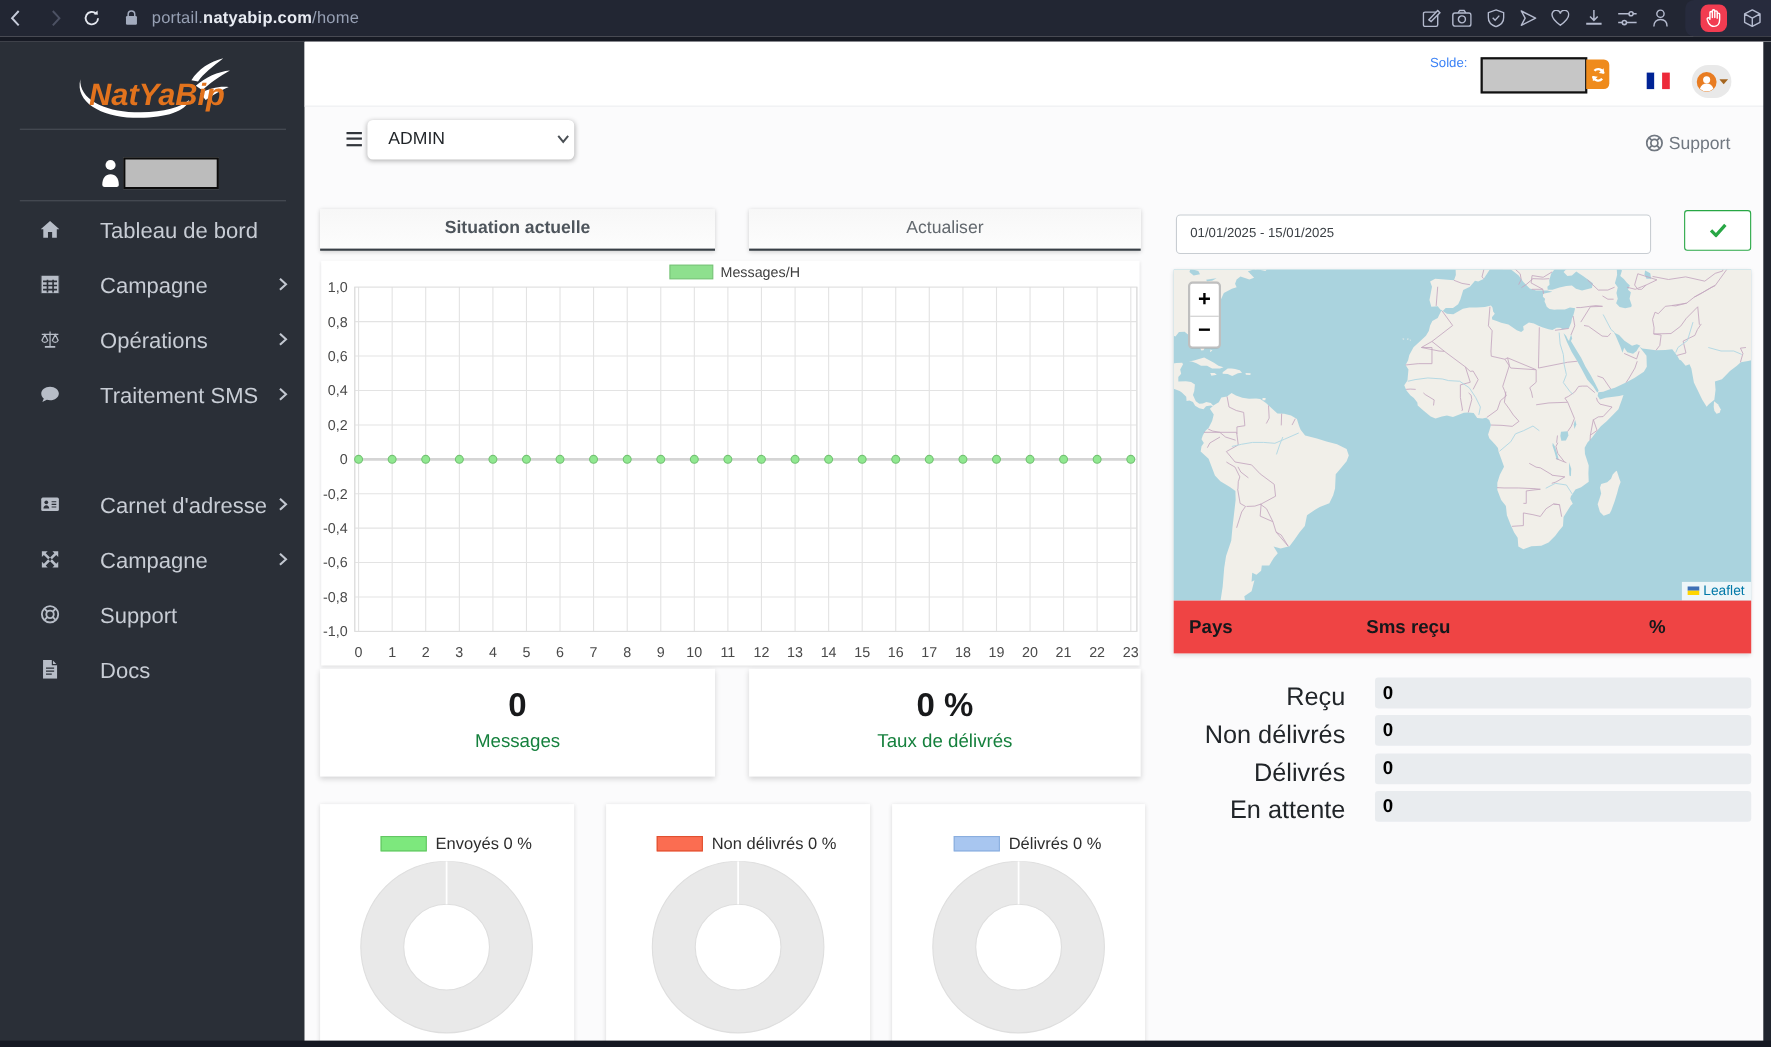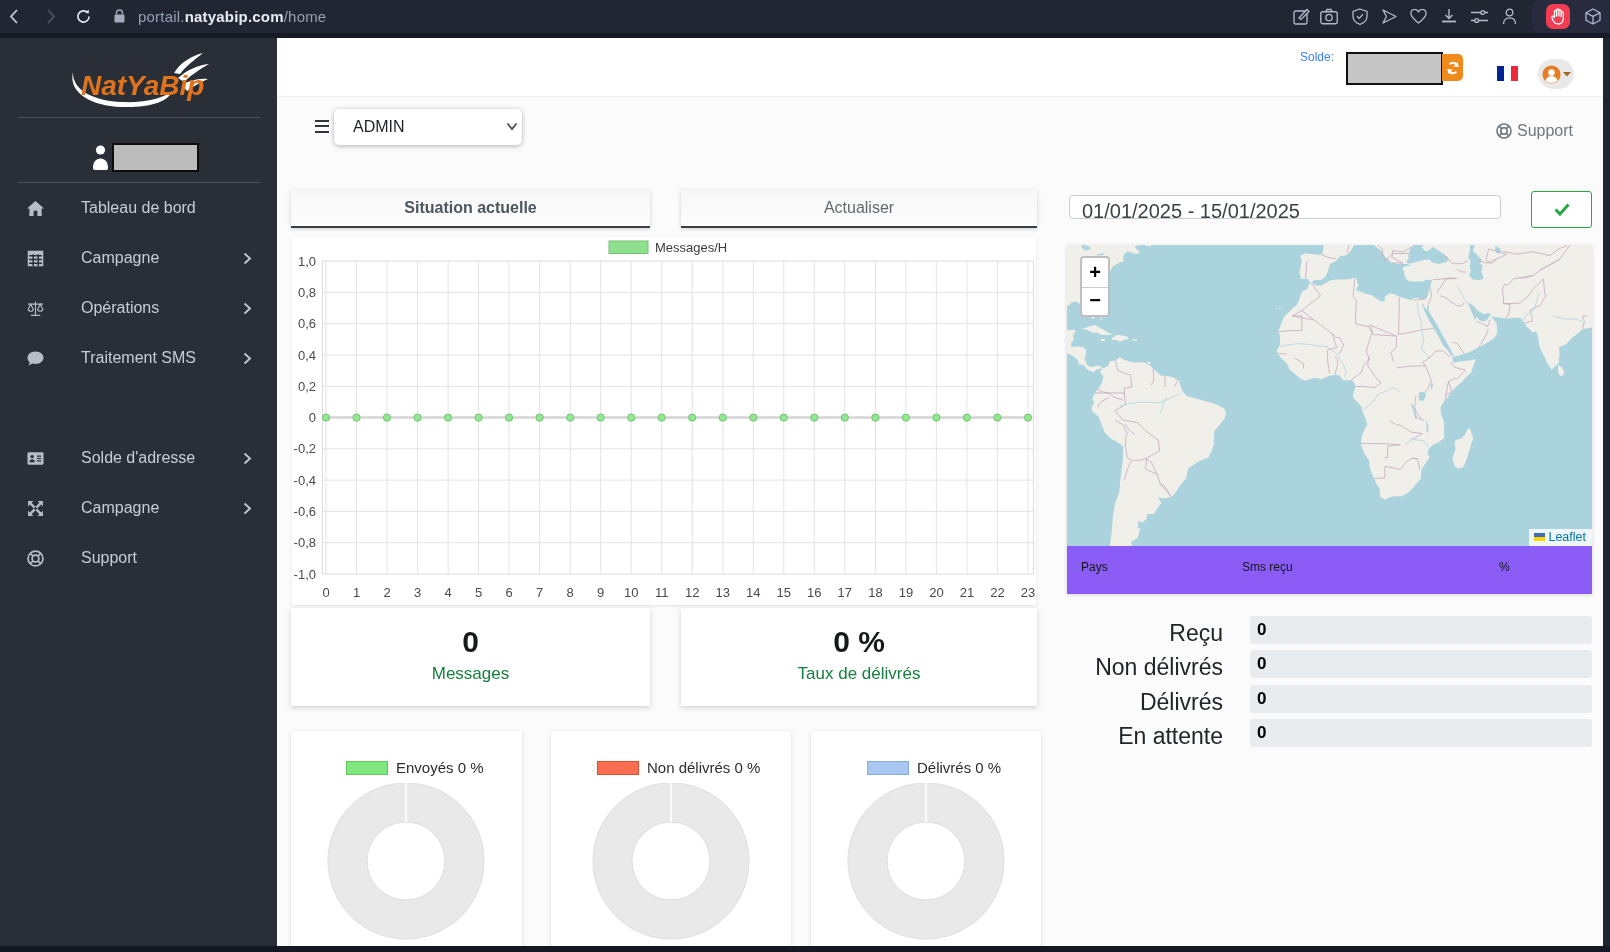--- a/index.html
+++ b/index.html
@@ -7,21 +7,21 @@
 .abs{position:absolute}
 
 #chrome{position:absolute;left:0;top:0;width:1610px;height:33px;background:#222633}
 #chromestrip{position:absolute;left:0;top:33px;width:1610px;height:5px;background:#171a24}
 #url{position:absolute;left:138px;top:0;height:33px;line-height:33px;font-size:15px;color:#97a0b4;letter-spacing:.2px}
 #url b{color:#e8ebf3;font-weight:bold}
 
 #sidebar{position:absolute;left:0;top:38px;width:277px;height:914px;background:#2a2f37}
 .sbdiv{position:absolute;left:18px;width:242px;height:1px;background:#4a4f58}
 #userbox{position:absolute;left:112px;top:105px;width:87px;height:29px;background:#bcbcbc;border:2px solid #0c0c0c}
-.mitem{position:absolute;left:0;width:277px;height:50px;color:#c8cdd5;font-size:16px}
+.mitem{position:absolute;left:10px;width:277px;height:50px;color:#c8cdd5;font-size:20px}
 .mitem .mic{position:absolute;left:27px;top:17px;width:17px;height:17px;color:#b7bdc7}
 .mitem .mlab{position:absolute;left:81px;top:15.5px}
 .mitem .chev{position:absolute;left:243px;top:19px;width:9px;height:13px;color:#c2c7d0}
 
 #main{position:absolute;left:277px;top:38px;width:1333px;height:914px;background:#fbfbfc}
 #navbar{position:absolute;left:0px;top:0px;width:1333px;height:59px;background:#fff;border-bottom:1px solid #ebedef}
 #solde{position:absolute;left:1023px;top:12px;font-size:12px;color:#3b82f6}
 #soldebox{position:absolute;left:1069px;top:14px;width:97px;height:33px;background:#c6c6c6;border:2px solid #111}
 #refbtn{position:absolute;left:1165px;top:16px;width:21px;height:27px;background:#ef8b1c;border-radius:0 5px 5px 0;color:#fff;display:flex;align-items:center;justify-content:center}
 #flag{position:absolute;left:1220px;top:28px;width:21px;height:15px;display:flex}
@@ -38,29 +38,29 @@
 #chartcard{position:absolute;left:15px;top:199px;width:744px;height:368px;background:#fff;box-shadow:0 1px 3px rgba(0,0,0,.1)}
 
 .scard{position:absolute;top:570px;height:98px;background:#fff;box-shadow:0 2px 5px rgba(0,0,0,.16);text-align:center}
 .scard .big{font-size:30px;font-weight:bold;color:#18191b;margin-top:17px}
 .scard .lab{font-size:17px;color:#15803d;margin-top:5px}
 
 .dcard{position:absolute;top:693px;height:226px;background:#fff;box-shadow:0 1px 4px rgba(0,0,0,.14)}
 .dleg{position:absolute;top:28px;font-size:15px;color:#2d2d2d;white-space:nowrap}
 .dleg i{display:inline-block;width:42px;height:14px;margin-right:8px;vertical-align:-2px}
 
-#dateinput{position:absolute;left:792px;top:157px;width:432px;height:24px;background:#fff;border:1px solid #c8cdd2;border-radius:4px;font-size:20px;color:#3c4146;line-height:30px;padding-left:12px}
+#dateinput{position:absolute;left:792px;top:157px;width:432px;height:36px;background:#fff;border:1px solid #c8cdd2;border-radius:4px;font-size:12px;color:#3c4146;line-height:30px;padding-left:12px}
 #checkbtn{position:absolute;left:1254px;top:153px;width:61px;height:37px;background:#fff;border:1.5px solid #28a745;border-radius:3px;display:flex;align-items:center;justify-content:center}
 #mapcard{position:absolute;left:790px;top:207px;width:525px;height:349px;background:#fff;box-shadow:0 1px 4px rgba(0,0,0,.15)}
 #mapbox{position:absolute;left:0;top:0;width:525px;height:301px;overflow:hidden;background:#aad3de}
 #zoomctl{position:absolute;left:13px;top:11px;width:30px;height:61px;background:#fff;border:2px solid rgba(0,0,0,.25);border-radius:4px}
 #zoomctl .zb{width:26px;height:29px;text-align:center;line-height:28px;font-size:20px;font-weight:bold;color:#000}
 #zoomctl .zb+.zb{border-top:1px solid #ccc}
 #leafattr{position:absolute;right:0;top:284px;height:17px;background:rgba(255,255,255,.8);font-size:12.5px;color:#0078a8;padding:0 6px 0 5px;line-height:17px}
-#paysrow{position:absolute;left:0;top:301px;width:525px;height:48px;background:#8b5cf6;font-size:12px;font-weight:normal;color:#15181b}
+#paysrow{position:absolute;left:0;top:301px;width:525px;height:48px;background:#ef4444;font-size:17px;font-weight:bold;color:#15181b}
 .strow{position:absolute;width:1333px;height:28px}
 .strow .slab{position:absolute;right:387px;top:4px;font-size:23px;color:#212529}
 .strow .sbar{position:absolute;left:973px;top:0;width:342px;height:28px;background:#e9ecef;border-radius:3px;font-size:17px;font-weight:bold;color:#000;line-height:28px;padding-left:7px}
 #rightstrip{position:absolute;left:1603px;top:38px;width:7px;height:914px;background:#20242e}
 #botstrip{position:absolute;left:0;top:946px;width:1610px;height:6px;background:#151822}
 </style></head>
 <body>
 <div id="chrome">
     <div class="abs" style="left:1532px;top:0;width:78px;height:33px;background:#272b3d;border-radius:8px 0 0 8px"></div>
 <svg class="abs" style="left:8px;top:9px" width="12" height="15" viewBox="0 0 12 15">
@@ -168,41 +168,49 @@
         <path d="M1.5 1.5 L7 6.5 L1.5 11.5" stroke="currentColor" stroke-width="1.9" fill="none"></path>
       </svg>
     </div>
 <div class="mitem" style="top:395px">
       <svg class="mic" viewBox="0 0 18 14">
         <rect x="0.5" y="0.5" width="17" height="13" rx="1.5" fill="currentColor"></rect>
         <circle cx="5.4" cy="5" r="1.8" fill="#2a2f37"></circle>
         <path d="M2.6 11 c0-2 1.2-3.2 2.8-3.2 s2.8 1.2 2.8 3.2 Z" fill="#2a2f37"></path>
         <path d="M10.5 4.5 H15 M10.5 7 H15 M10.5 9.5 H15" stroke="#2a2f37" stroke-width="1.1"></path>
       </svg>
-      <span class="mlab">Solde d'adresse</span>
+      <span class="mlab">Carnet d'adresse</span>
       <svg class="chev" viewBox="0 0 9 13">
         <path d="M1.5 1.5 L7 6.5 L1.5 11.5" stroke="currentColor" stroke-width="1.9" fill="none"></path>
       </svg>
     </div>
 <div class="mitem" style="top:445px">
       <svg class="mic" viewBox="0 0 16 16">
         <path d="M1 1 h5 L4.3 2.7 L8 6.4 L6.4 8 L2.7 4.3 L1 6 Z M15 1 v5 L13.3 4.3 L9.6 8 L8 6.4 L11.7 2.7 L10 1 Z M1 15 v-5 l1.7 1.7 L6.4 8 L8 9.6 L4.3 13.3 L6 15 Z M15 15 h-5 l1.7-1.7 L8 9.6 L9.6 8 L13.3 11.7 L15 10 Z" fill="currentColor"></path>
       </svg>
       <span class="mlab">Campagne</span>
       <svg class="chev" viewBox="0 0 9 13">
         <path d="M1.5 1.5 L7 6.5 L1.5 11.5" stroke="currentColor" stroke-width="1.9" fill="none"></path>
       </svg>
     </div>
 <div class="mitem" style="top:495px">
       <svg class="mic" viewBox="0 0 16 16">
         <circle cx="8" cy="8" r="7" fill="none" stroke="currentColor" stroke-width="1.6"></circle>
         <circle cx="8" cy="8" r="3.2" fill="none" stroke="currentColor" stroke-width="1.6"></circle>
         <path d="M3.1 3.1 L5.8 5.8 M12.9 3.1 L10.2 5.8 M3.1 12.9 L5.8 10.2 M12.9 12.9 L10.2 10.2" stroke="currentColor" stroke-width="1.6"></path>
       </svg>
       <span class="mlab">Support</span>
+    </div>
+<div class="mitem" style="top:545px">
+      <svg class="mic" viewBox="0 0 14 16">
+        <path d="M1 0 H9 L13 4 V16 H1 Z" fill="currentColor"></path>
+        <path d="M9 0 V4 H13" fill="none" stroke="#2a2f37" stroke-width="1"></path>
+        <path d="M3.5 7 H10.5 M3.5 9.5 H10.5 M3.5 12 H8.5" stroke="#2a2f37" stroke-width="1.1"></path>
+      </svg>
+      <span class="mlab">Docs</span>
     </div>
 </div>
 <div id="main">
 <div id="navbar"></div>
 <div id="solde">Solde:</div>
 <div id="soldebox"></div>
 <div id="refbtn">
       <svg width="14" height="14" viewBox="0 0 16 16">
         <path d="M2.5 9.5 a5.5 5.5 0 0 0 9.5 2.6 M13.5 6.5 a5.5 5.5 0 0 0-9.5-2.6" stroke="#fff" stroke-width="2.4" fill="none"></path>
         <path d="M13.6 1.2 L13.9 6.8 L8.5 6 Z" fill="#fff"></path>

